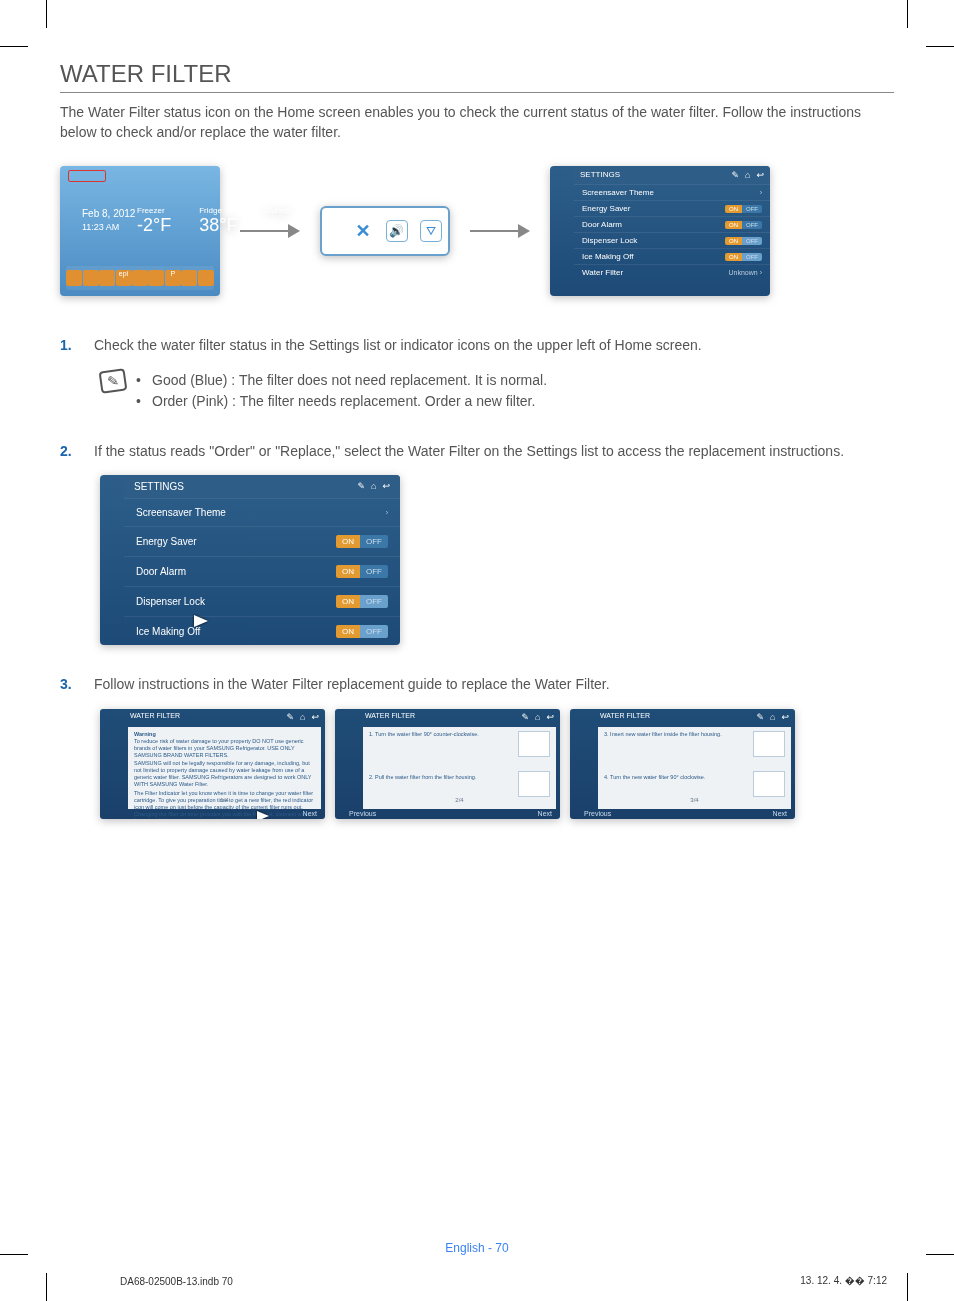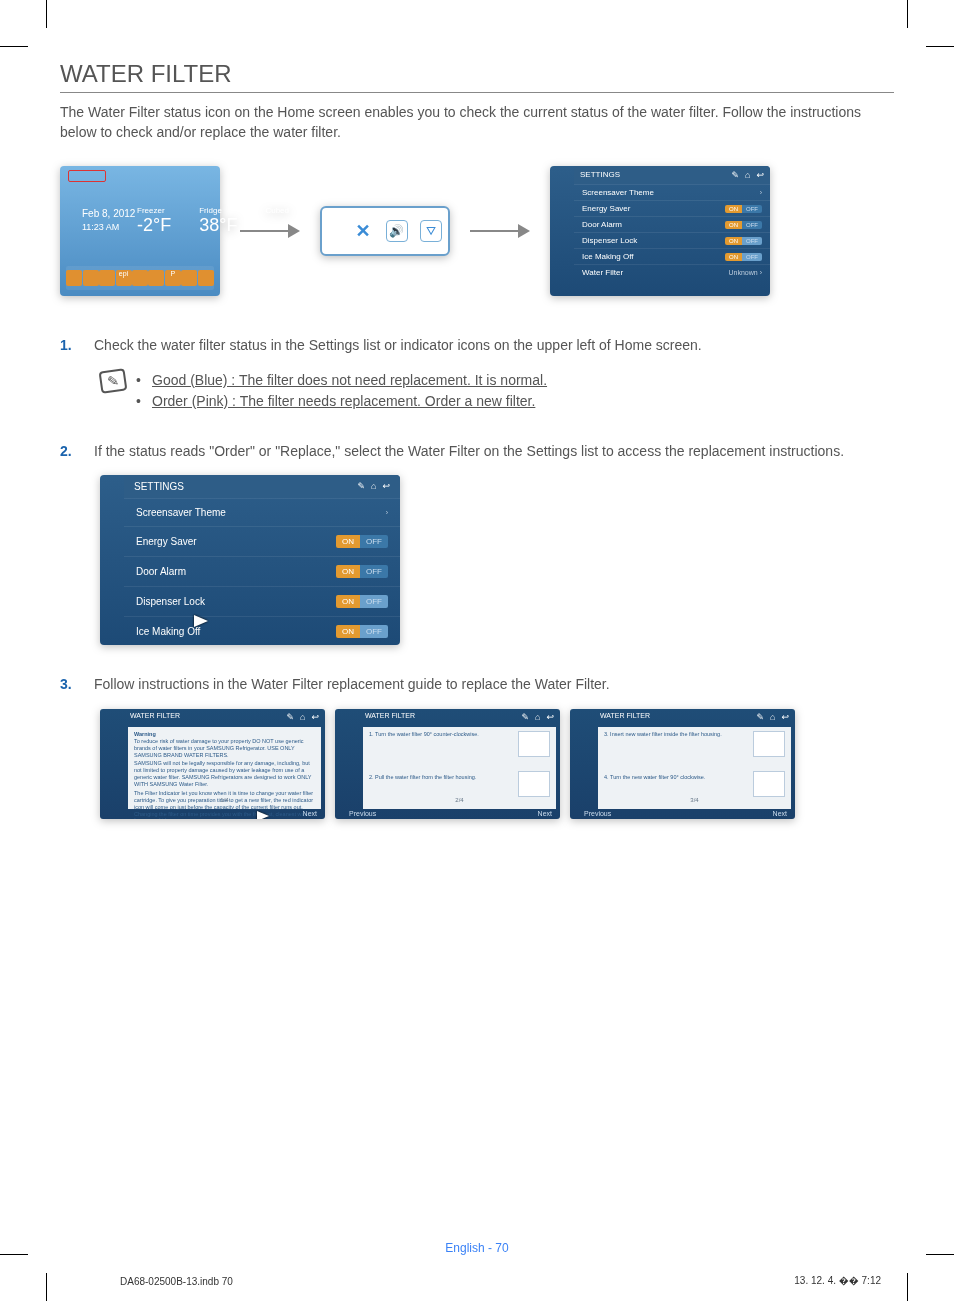--- a/index.html
+++ b/index.html
@@ -90,21 +90,21 @@
 
   
   .numbered { margin-top:8px; }
   .num-item { display:flex; gap:18px; margin-bottom:14px; font-size:14px; line-height:1.4;}
   .num { color:#1a63ad; font-weight:bold; width:16px; flex-shrink:0;}
   .indent-block { margin-left:40px; display:flex; gap:10px; margin-bottom:30px;}
   .note-icon {
     width:26px; height:22px; border:2px solid #555; border-radius:4px; flex-shrink:0;
     display:flex; align-items:center; justify-content:center; font-size:14px; transform:rotate(-8deg);
   }
-  ul.bullets { list-style:none;text-decoration:underline; }
+  ul.bullets { list-style:none; }
   ul.bullets li { font-size:14px; line-height:1.5; padding-left:16px; position:relative;}
   ul.bullets li::before { content:"•"; position:absolute; left:0; color:#555;}
 
   .settings-panel2 {
     width:300px; height:170px; margin-left:40px; font-size:10px;
     margin-bottom:30px;
   }
   .settings-panel2 .sp-header { font-size:10px; padding:6px 10px;}
   .settings-panel2 .sp-row { padding:8px 12px; font-size:10px;}
   .settings-panel2 .toggle span { font-size:8px; padding:2px 6px;}
@@ -137,21 +137,21 @@
   }
 
   .final-bullet { margin-left:60px; font-size:14px; position:relative; padding-left:16px;}
   .final-bullet::before { content:"•"; position:absolute; left:0;}
 
   .footer-center {
     position:absolute; bottom:46px; left:0; right:0; text-align:center;
     font-size:12px; color:#3b82f6;
   }
   .print-left { position:absolute; bottom:14px; left:80px; font-size:10px; color:#333;padding-left:40px;}
-  .print-right { position:absolute; bottom:14px; right:73px; font-size:10px; color:#333;}
+  .print-right { position:absolute; bottom:14px; right:67px; font-size:10px; color:#333;}
 </style>
 </head>
 <body>
 
 <div class="crop t1"></div>
 <div class="crop t2"></div>
 <div class="crop t3"></div>
 <div class="crop t4"></div>
 <div class="crop b1"></div>
 <div class="crop b2"></div>

